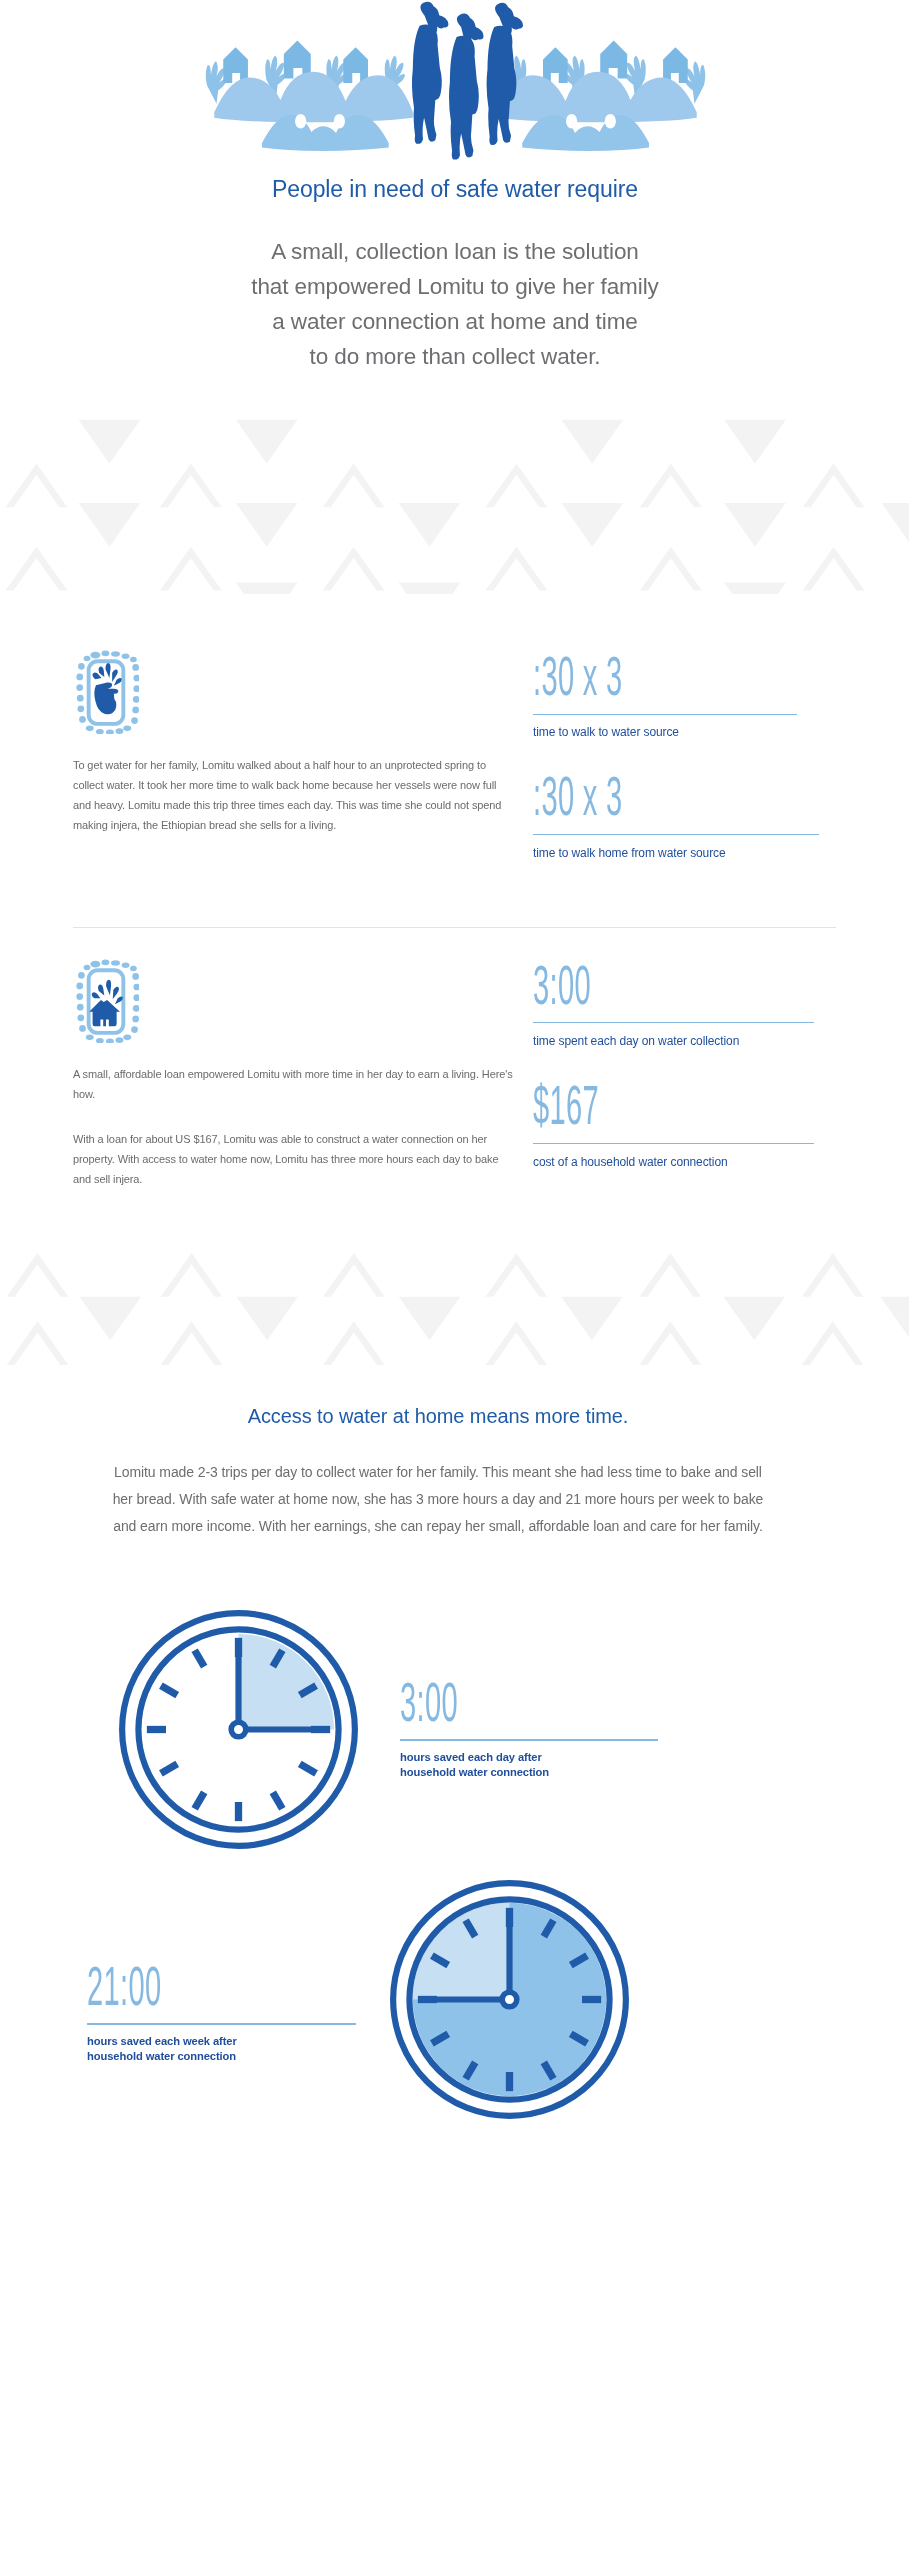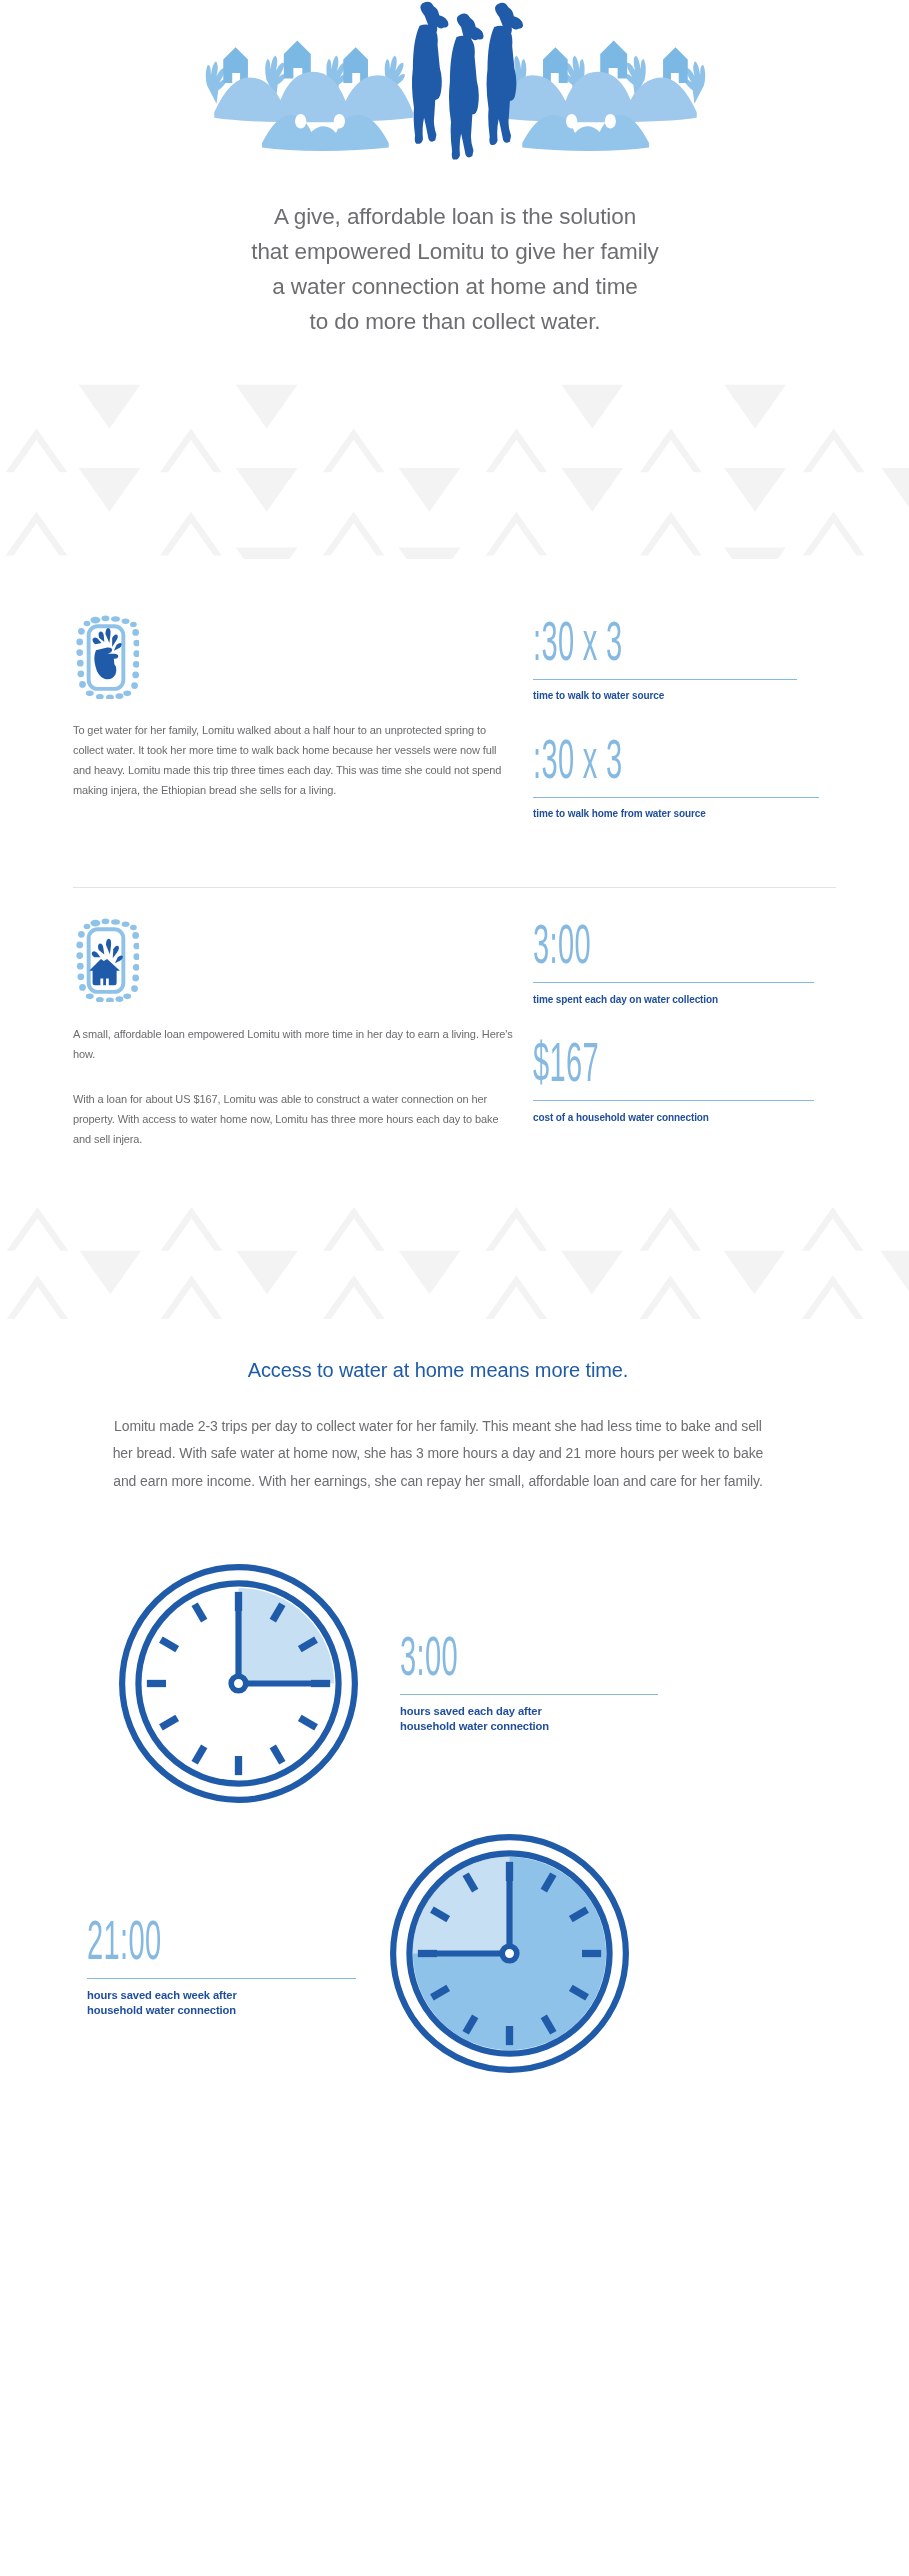--- a/index.html
+++ b/index.html
@@ -86,22 +86,22 @@
     font-family: "Liberation Sans", sans-serif;
   }
   .statrule {
     height: 1.1px;
     background: #86b9e2;
     width: 264px;
     margin-top: 12.3px;
   }
   .statcap {
     color: #1F4E9C;
-    font-size: 10px;
-    font-weight: 700;
+    font-size: 12px;
+    font-weight: 400;
     margin-top: 9.5px;
     line-height: 1.35;
     letter-spacing: -0.1px;
   }
 
   .hr-div {
     width: 763px;
     height: 0.6px;
     background: #e3e3e3;
     margin: 36px auto 0 73px;
@@ -203,23 +203,24 @@
     </g>
     <g fill="#1F5BA8">
       <path d="M578 30 q-14 -17 -2 -23 q12 -6 18 6 q8 4 10 16 q14 4 16 14 q2 8 -8 8 q-6 4 -12 -2 q2 10 -4 14 l-6 -2 z"></path>
       <path d="M569 48 q16 -6 26 4 q8 10 6 30 l4 40 q6 22 2 44 q-2 14 -10 14 l-2 30 q-2 14 4 32 l-2 10 q-8 6 -12 -2 q-4 -20 -8 -38 q-4 18 -2 38 q-2 10 -12 8 q-4 -4 -2 -14 q-4 -30 -2 -50 q-6 -38 -2 -70 q0 -50 12 -76 z"></path>
     </g>
   </svg>
 </div>
 
 <div class="intro">
   <div class="intro-head">
+    <div>People in need of safe water require</div>
   </div>
   <div class="intro-body">
-    <div>A give, affordable loan is the solution</div>
+    <div>A small, collection loan is the solution</div>
     <div>that empowered Lomitu to give her family</div>
     <div>a water connection at home and time</div>
     <div>to do more than collect water.</div>
   </div>
 </div>
 
 <div class="tri-band" style="height:180px;margin-top:39px">
   <svg width="910" height="180" viewBox="0 0 1621 320">
     <defs>
       <g id="triDown">

